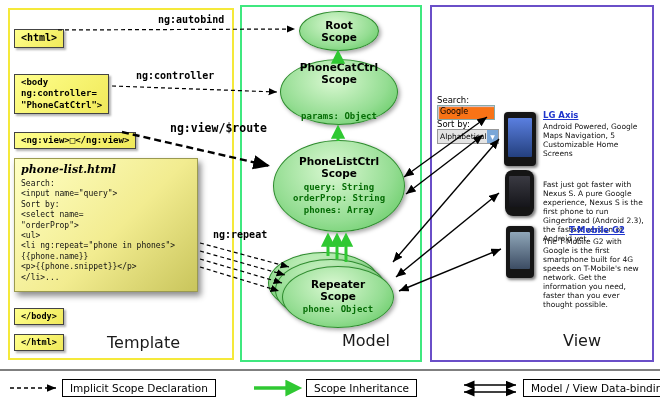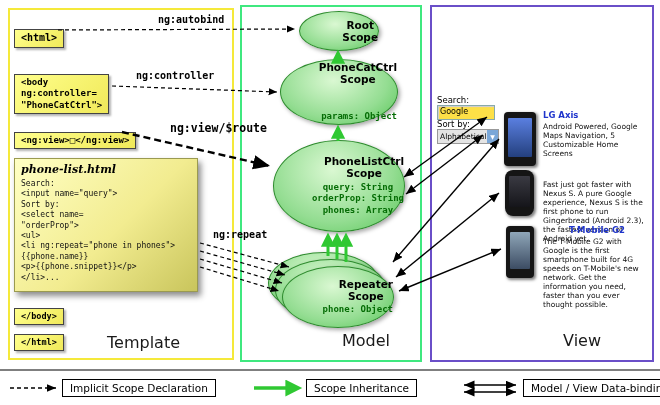--- a/index.html
+++ b/index.html
@@ -14,40 +14,40 @@
        font:bold 9px "DejaVu Sans Mono",monospace;padding:2px 6px;white-space:pre-line;
        box-shadow:1.5px 1.5px 2px rgba(0,0,0,.3);line-height:1.25;margin-top:8px;}
   .tag.sm{font-size:8.5px;}
   .note{position:absolute;left:14px;top:158px;width:170px;min-height:124px;
         background:linear-gradient(135deg,#ffffc4 0%,#f2ec90 55%,#c9c55c 100%);
         border:1px solid #9a9a50;box-shadow:3px 4px 6px rgba(0,0,0,.45);padding:4px 6px;}
   .note-title{font:italic bold 11px "DejaVu Serif",serif;margin-bottom:3px;}
   .code-line{font:8px "DejaVu Sans Mono",monospace;line-height:1.3;color:#111;white-space:normal;word-break:break-all;}
   .scope{position:absolute;border-radius:50%;border:1px solid #2e8b2e;
          background:radial-gradient(ellipse at 45% 32%,#daf8d2 0%,#94dd92 60%,#55c455 100%);
-         display:flex;flex-direction:column;align-items:flex-end;justify-content:center;
+         display:flex;flex-direction:column;align-items:center;justify-content:center;
          text-align:center;box-shadow:2px 2px 4px rgba(0,0,0,.35);}
   .scope-title{font:bold 10.5px "DejaVu Sans",sans-serif;color:#000;white-space:pre-line;line-height:1.15;}
   .scope-props{font:bold 9px "DejaVu Sans Mono",monospace;color:#066d06;white-space:pre-line;line-height:1.3;margin-top:2px;}
   .elabel{position:absolute;font:bold 10px "DejaVu Sans Mono",monospace;color:#000;z-index:7;}
   .elabel.big{font-size:11.5px;}
   #arrows{position:absolute;left:0;top:0;z-index:6;pointer-events:none;}
   .vlabel{position:absolute;font-size:8.5px;color:#000;}
   .vinput{position:absolute;left:437px;top:105px;width:52px;height:12px;border:1px solid #8aa;
-          background:#fde047;font:8px "DejaVu Sans",sans-serif;padding:1px 2px 0 2px;box-shadow:inset 1px 1px 1px #ccd;}
+          background:#f97316;font:8px "DejaVu Sans",sans-serif;padding:1px 2px 0 2px;box-shadow:inset 1px 1px 1px #ccd;}
   .vselect{position:absolute;left:437px;top:129px;width:58px;height:13px;background:#e4e4e4;border:1px solid #999;
            display:flex;align-items:center;justify-content:space-between;font:7.5px "DejaVu Sans",sans-serif;padding-left:2px;}
   .vselect .dd{width:11px;height:100%;background:#7aa7d8;color:#fff;font-size:6px;display:flex;
                align-items:center;justify-content:center;}
   .phone{position:absolute;background:#151515;border-radius:4px;box-shadow:1.5px 1.5px 3px rgba(0,0,0,.5);}
   .phone .screen{position:absolute;left:4px;right:4px;top:6px;bottom:9px;border-radius:1px;}
   .s1{background:linear-gradient(#5a7fe0,#24407e);}
   .s2{background:linear-gradient(#3a3a42,#15151a);}
   .s3{background:linear-gradient(#8fa6b8,#3c4c63);}
-  .pname{position:absolute;width:108px;font:bold 8.5px "DejaVu Sans",sans-serif;color:#1f35cc;cursor:pointer;}
+  .pname{position:absolute;width:108px;font:bold 8.5px "DejaVu Sans",sans-serif;color:#1f35cc;text-decoration:underline;cursor:pointer;}
   .pdesc{position:absolute;width:107px;font:7.5px "DejaVu Sans",sans-serif;line-height:1.2;color:#111;}
   .legend-box{position:absolute;top:379px;border:1px solid #000;background:#fff;padding:2px 7px;
               font-size:10.5px;color:#000;white-space:nowrap;}
 </style>
 </head>
 <body>
 
 <div id="canvas">
 
   <div class="panel template"></div>

